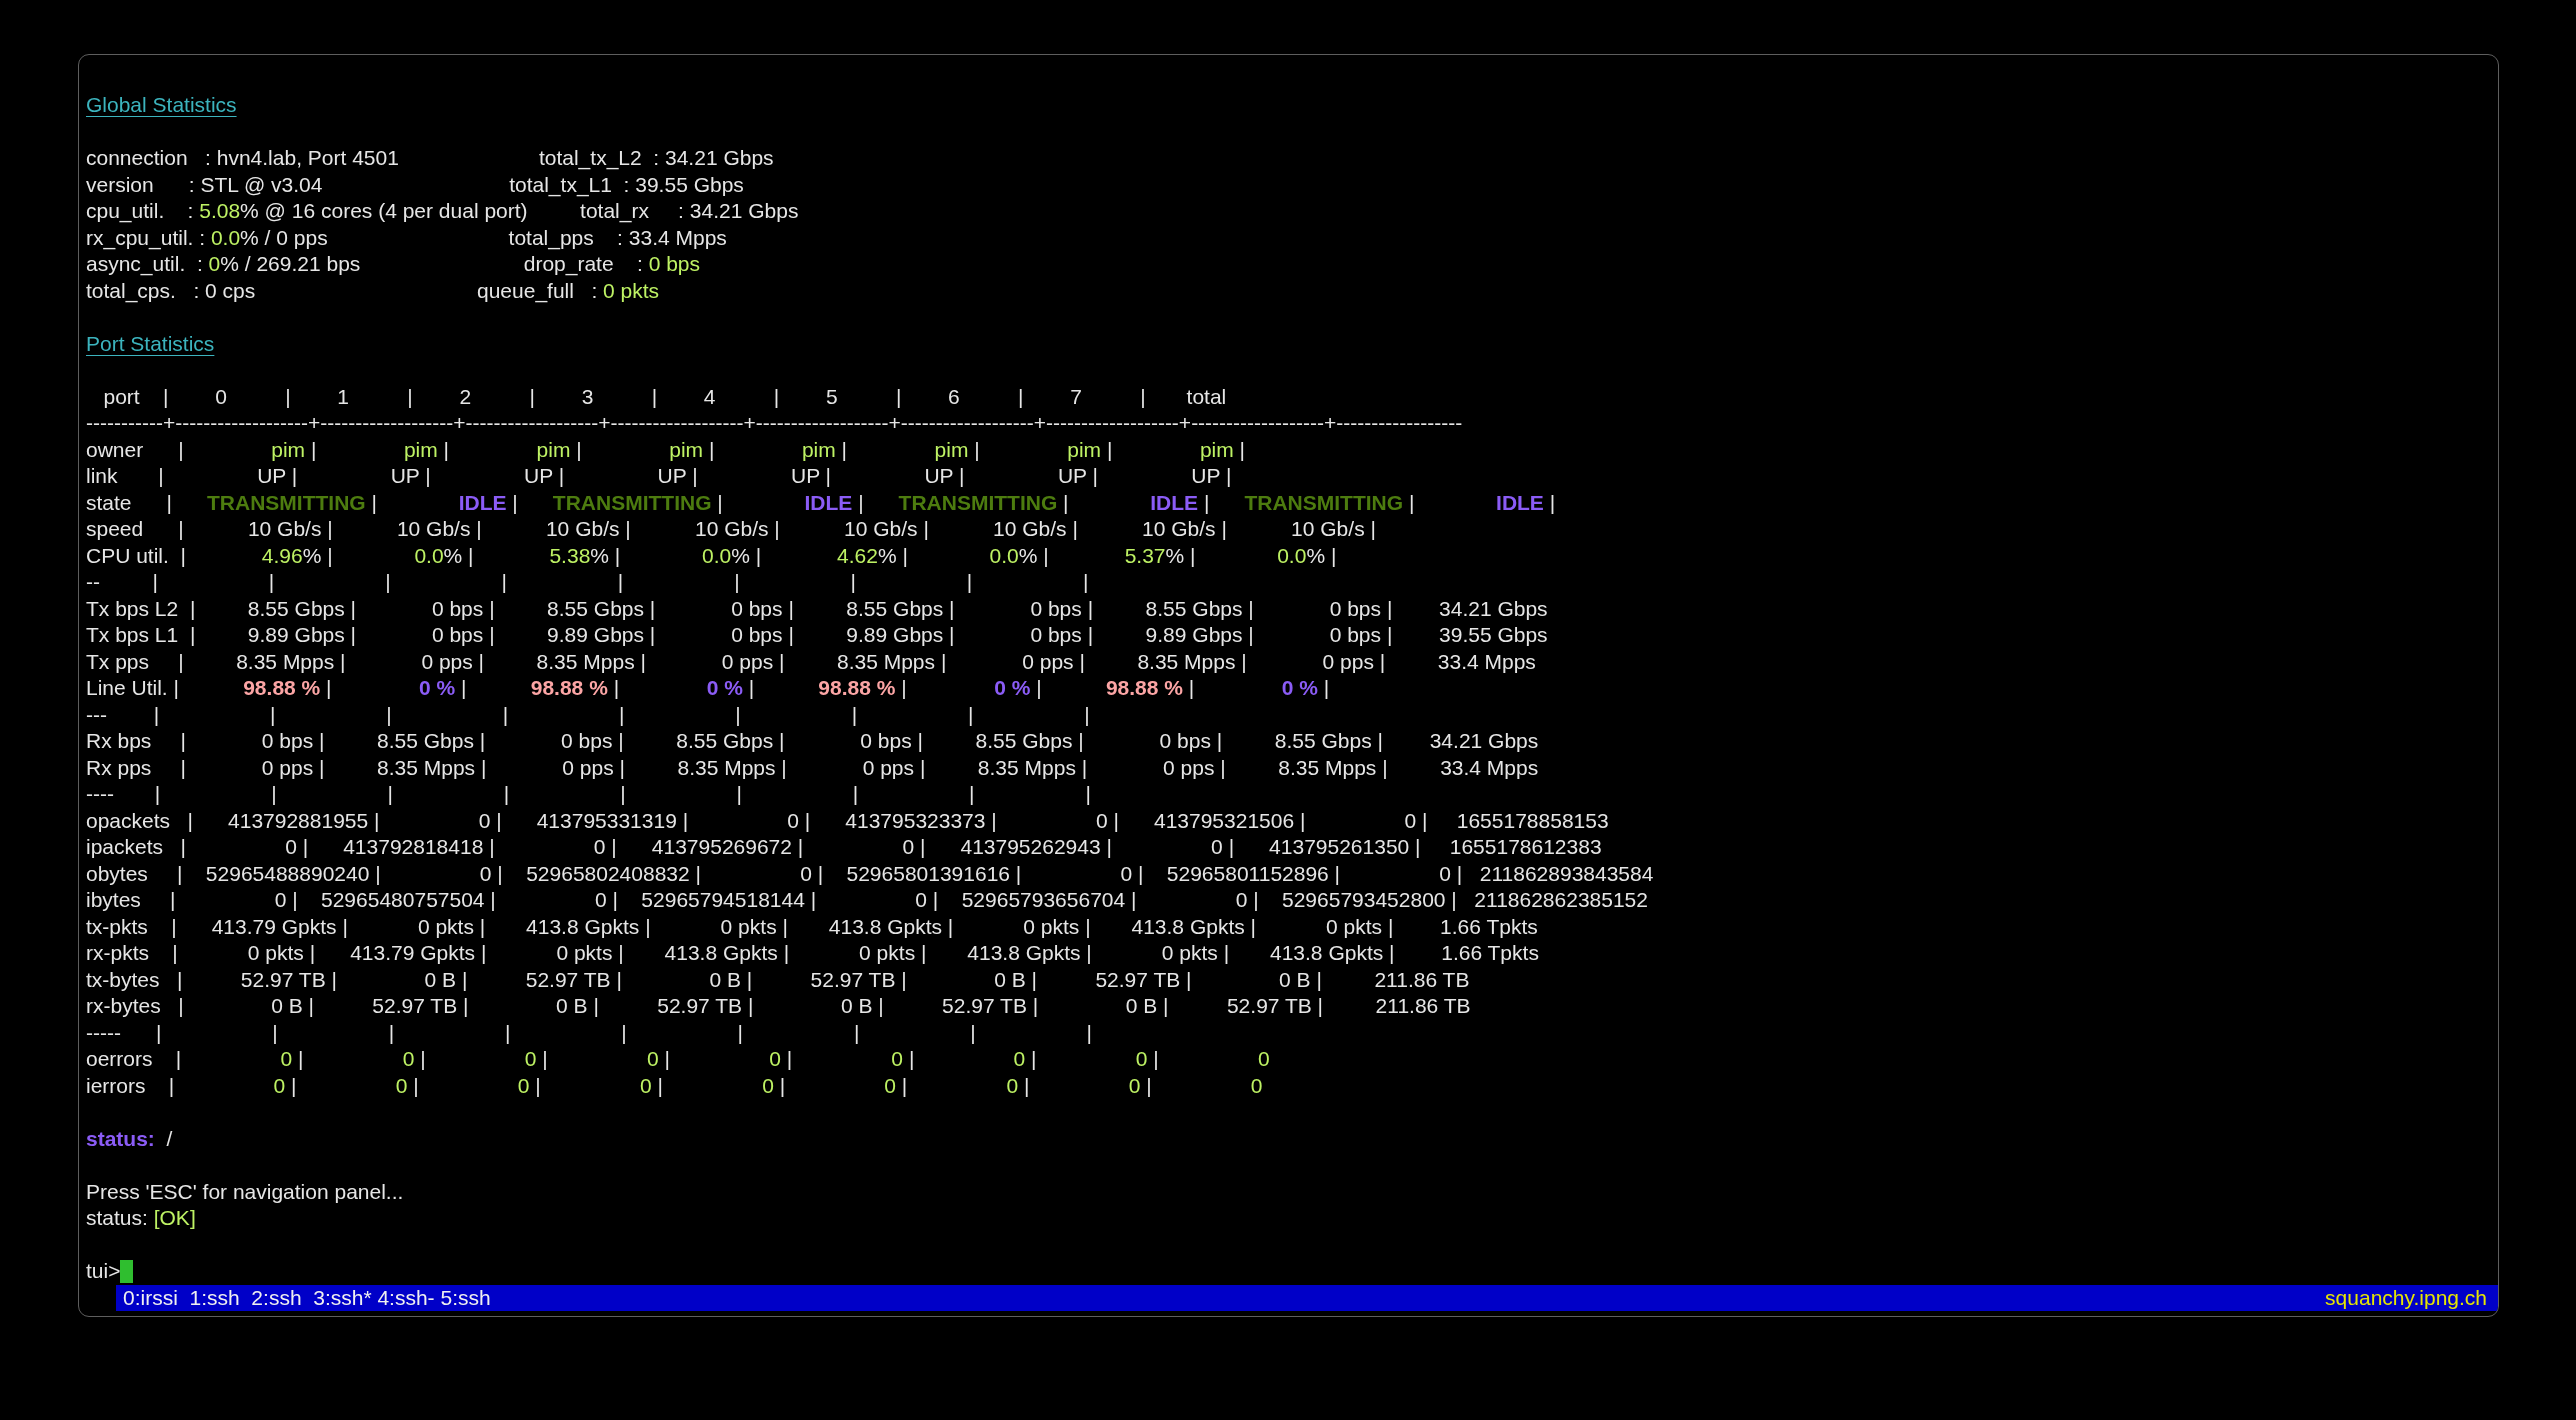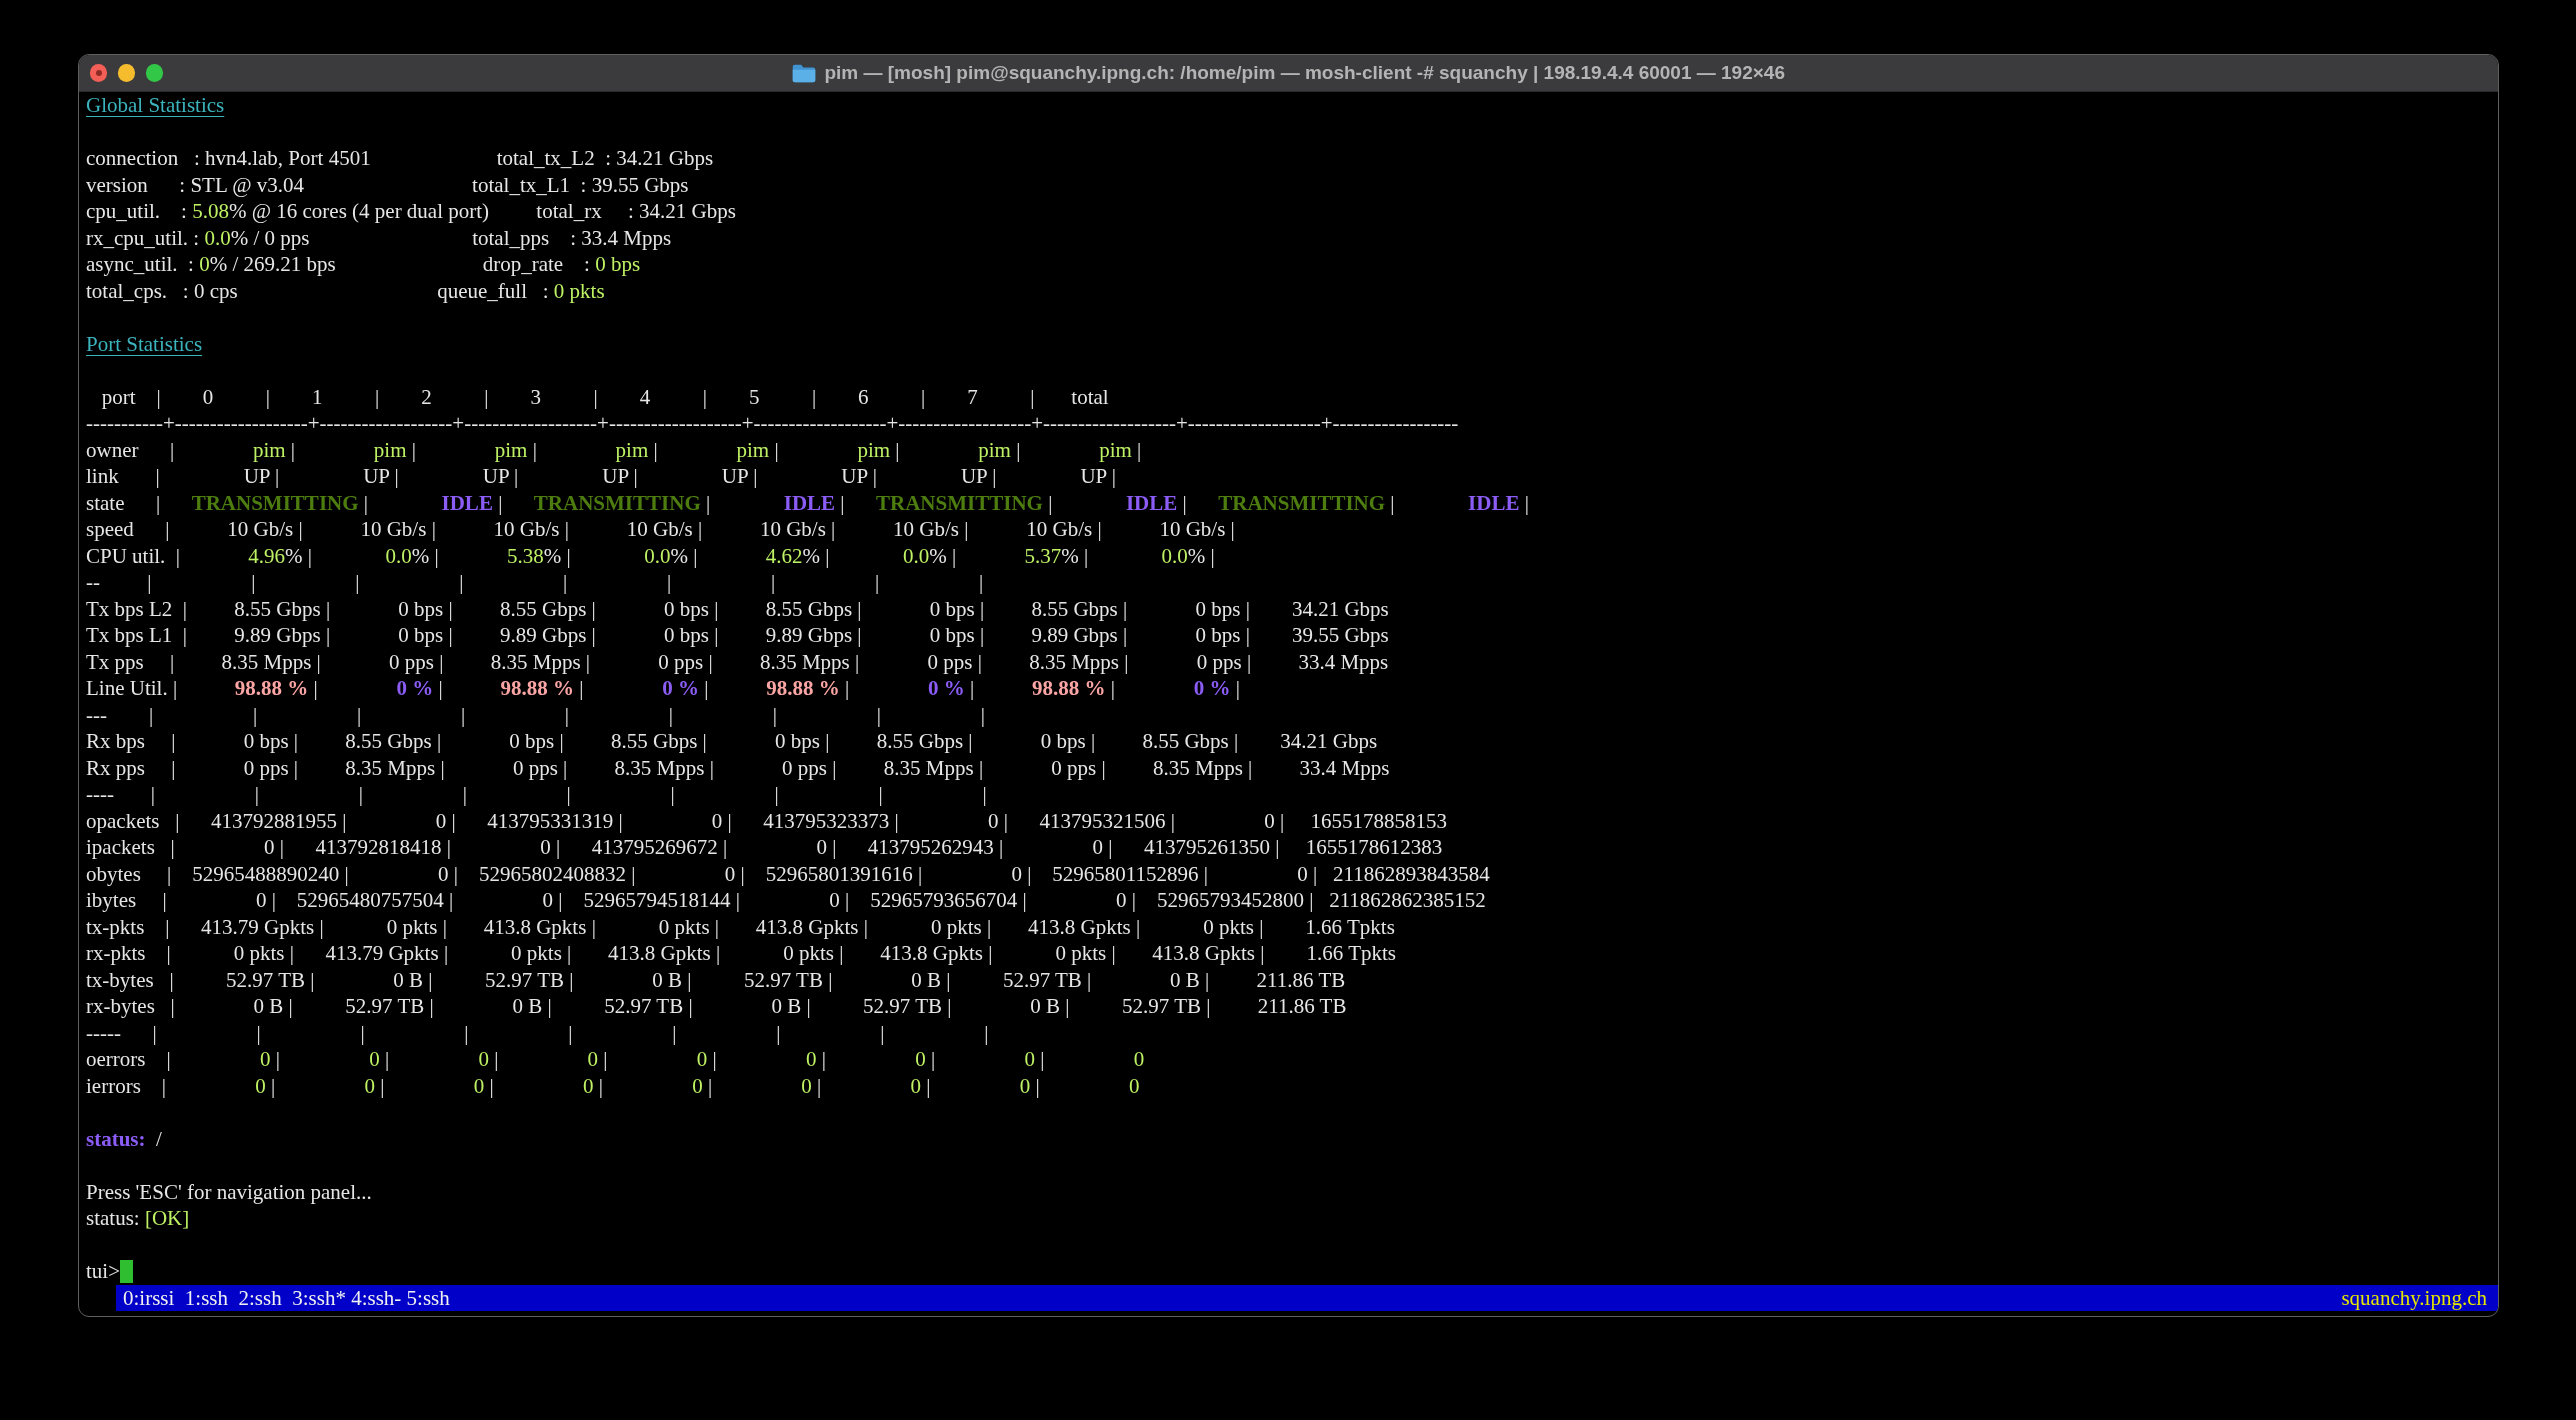--- a/index.html
+++ b/index.html
@@ -23,48 +23,34 @@
   .light-green{background:#33c748;}
   .titletext{
     display:flex;align-items:center;gap:8.4px;
     font-family:"Liberation Sans",sans-serif;font-size:19px;font-weight:bold;color:#b4b4b4;
     max-width:90%;white-space:nowrap;
   }
   .folder-icon{flex:0 0 auto;}
 
   .term{
     position:absolute;top:37px;left:0;right:0;bottom:0;
-    font-family:Liberation Serif, serif;font-size:21px;line-height:26.5px;
+    font-family:Liberation Sans, sans-serif;font-size:21px;line-height:26.5px;
     white-space:pre;color:#e6e6e6;
   }
   .row{height:26.5px;padding-left:7px;}
   .heading{color:#3cb4be;text-decoration:underline;text-underline-offset:4.2px;text-decoration-thickness:1.4px;}
   .s-w{color:#e6e6e6;}
   .s-g{color:#bef264;}
   .s-wb{color:#8b5cf6;font-weight:bold;}
   .s-gb{color:#4d7c0f;font-weight:bold;}
   .s-bb{color:#fca5a5;font-weight:bold;}
   .cursor{display:inline-block;width:12.5px;height:23px;background:#2fbe2f;vertical-align:-4.9px;}
   .row-bar{background:#0000c8;position:relative;margin-left:37px;}
   .bar-left{color:#f0f0f0;}
   .bar-right{position:absolute;right:11px;top:0;color:#e6e600;}
 </style>
 </head>
 <body>
 
 <div class="window">
-  <div class="titlebar">
-    <div class="lights">
-      <span class="light light-red"></span>
-      <span class="light light-yellow"></span>
-      <span class="light light-green"></span>
-    </div>
-    <div class="titletext">
-      <svg class="folder-icon" width="24" height="19" viewBox="0 0 34 27">
-        <path d="M1 4 a3 3 0 0 1 3-3 h9 l3 4 h14 a3 3 0 0 1 3 3 v15 a3 3 0 0 1-3 3 h-26 a3 3 0 0 1-3-3 z" fill="#3f94d1"></path>
-        <path d="M1 8 h32 v15 a3 3 0 0 1-3 3 h-26 a3 3 0 0 1-3-3 z" fill="#5cb0e8"></path>
-      </svg>
-      <span>pim — [mosh] pim@squanchy.ipng.ch: /home/pim — mosh-client -# squanchy | 198.19.4.4 60001 — 192×46</span>
-    </div>
-  </div>
   <div class="term" id="term"><div class="row"><span class="heading">Global Statistics</span></div><div class="row"></div><div class="row"><span class="s-w">connection   : </span><span class="s-w">hvn4.lab, Port 4501</span><span class="s-w">                        </span><span class="s-w">total_tx_L2  : </span><span class="s-w">34.21 Gbps</span></div><div class="row"><span class="s-w">version      : </span><span class="s-w">STL @ v3.04</span><span class="s-w">                                </span><span class="s-w">total_tx_L1  : </span><span class="s-w">39.55 Gbps</span></div><div class="row"><span class="s-w">cpu_util.    : </span><span class="s-g">5.08</span><span class="s-w">% @ 16 cores (4 per dual port)</span><span class="s-w">         </span><span class="s-w">total_rx     : </span><span class="s-w">34.21 Gbps</span></div><div class="row"><span class="s-w">rx_cpu_util. : </span><span class="s-g">0.0</span><span class="s-w">% / 0 pps</span><span class="s-w">                               </span><span class="s-w">total_pps    : </span><span class="s-w">33.4 Mpps</span></div><div class="row"><span class="s-w">async_util.  : </span><span class="s-g">0</span><span class="s-w">% / 269.21 bps</span><span class="s-w">                            </span><span class="s-w">drop_rate    : </span><span class="s-g">0 bps</span></div><div class="row"><span class="s-w">total_cps.   : </span><span class="s-w">0 cps</span><span class="s-w">                                      </span><span class="s-w">queue_full   : </span><span class="s-g">0 pkts</span></div><div class="row"></div><div class="row"><span class="heading">Port Statistics</span></div><div class="row"></div><div class="row"><span class="s-w">   port    |</span><span class="s-w">        0          |</span><span class="s-w">        1          |</span><span class="s-w">        2          |</span><span class="s-w">        3          |</span><span class="s-w">        4          |</span><span class="s-w">        5          |</span><span class="s-w">        6          |</span><span class="s-w">        7          |</span><span class="s-w">       total       </span></div><div class="row"><span class="s-w">-----------+-------------------+-------------------+-------------------+-------------------+-------------------+-------------------+-------------------+-------------------+------------------</span></div><div class="row"><span class="s-w">owner      |</span><span class="s-w">               </span><span class="s-g">pim</span><span class="s-w"> |</span><span class="s-w">               </span><span class="s-g">pim</span><span class="s-w"> |</span><span class="s-w">               </span><span class="s-g">pim</span><span class="s-w"> |</span><span class="s-w">               </span><span class="s-g">pim</span><span class="s-w"> |</span><span class="s-w">               </span><span class="s-g">pim</span><span class="s-w"> |</span><span class="s-w">               </span><span class="s-g">pim</span><span class="s-w"> |</span><span class="s-w">               </span><span class="s-g">pim</span><span class="s-w"> |</span><span class="s-w">               </span><span class="s-g">pim</span><span class="s-w"> |</span></div><div class="row"><span class="s-w">link       |</span><span class="s-w">                </span><span class="s-w">UP</span><span class="s-w"> |</span><span class="s-w">                </span><span class="s-w">UP</span><span class="s-w"> |</span><span class="s-w">                </span><span class="s-w">UP</span><span class="s-w"> |</span><span class="s-w">                </span><span class="s-w">UP</span><span class="s-w"> |</span><span class="s-w">                </span><span class="s-w">UP</span><span class="s-w"> |</span><span class="s-w">                </span><span class="s-w">UP</span><span class="s-w"> |</span><span class="s-w">                </span><span class="s-w">UP</span><span class="s-w"> |</span><span class="s-w">                </span><span class="s-w">UP</span><span class="s-w"> |</span></div><div class="row"><span class="s-w">state      |</span><span class="s-w">      </span><span class="s-gb">TRANSMITTING</span><span class="s-w"> |</span><span class="s-w">              </span><span class="s-wb">IDLE</span><span class="s-w"> |</span><span class="s-w">      </span><span class="s-gb">TRANSMITTING</span><span class="s-w"> |</span><span class="s-w">              </span><span class="s-wb">IDLE</span><span class="s-w"> |</span><span class="s-w">      </span><span class="s-gb">TRANSMITTING</span><span class="s-w"> |</span><span class="s-w">              </span><span class="s-wb">IDLE</span><span class="s-w"> |</span><span class="s-w">      </span><span class="s-gb">TRANSMITTING</span><span class="s-w"> |</span><span class="s-w">              </span><span class="s-wb">IDLE</span><span class="s-w"> |</span></div><div class="row"><span class="s-w">speed      |</span><span class="s-w">           </span><span class="s-w">10 Gb/s</span><span class="s-w"> |</span><span class="s-w">           </span><span class="s-w">10 Gb/s</span><span class="s-w"> |</span><span class="s-w">           </span><span class="s-w">10 Gb/s</span><span class="s-w"> |</span><span class="s-w">           </span><span class="s-w">10 Gb/s</span><span class="s-w"> |</span><span class="s-w">           </span><span class="s-w">10 Gb/s</span><span class="s-w"> |</span><span class="s-w">           </span><span class="s-w">10 Gb/s</span><span class="s-w"> |</span><span class="s-w">           </span><span class="s-w">10 Gb/s</span><span class="s-w"> |</span><span class="s-w">           </span><span class="s-w">10 Gb/s</span><span class="s-w"> |</span></div><div class="row"><span class="s-w">CPU util.  |</span><span class="s-w">             </span><span class="s-g">4.96</span><span class="s-w">%</span><span class="s-w"> |</span><span class="s-w">              </span><span class="s-g">0.0</span><span class="s-w">%</span><span class="s-w"> |</span><span class="s-w">             </span><span class="s-g">5.38</span><span class="s-w">%</span><span class="s-w"> |</span><span class="s-w">              </span><span class="s-g">0.0</span><span class="s-w">%</span><span class="s-w"> |</span><span class="s-w">             </span><span class="s-g">4.62</span><span class="s-w">%</span><span class="s-w"> |</span><span class="s-w">              </span><span class="s-g">0.0</span><span class="s-w">%</span><span class="s-w"> |</span><span class="s-w">             </span><span class="s-g">5.37</span><span class="s-w">%</span><span class="s-w"> |</span><span class="s-w">              </span><span class="s-g">0.0</span><span class="s-w">%</span><span class="s-w"> |</span></div><div class="row"><span class="s-w">--         |</span><span class="s-w">                  </span><span class="s-w"> |</span><span class="s-w">                  </span><span class="s-w"> |</span><span class="s-w">                  </span><span class="s-w"> |</span><span class="s-w">                  </span><span class="s-w"> |</span><span class="s-w">                  </span><span class="s-w"> |</span><span class="s-w">                  </span><span class="s-w"> |</span><span class="s-w">                  </span><span class="s-w"> |</span><span class="s-w">                  </span><span class="s-w"> |</span></div><div class="row"><span class="s-w">Tx bps L2  |</span><span class="s-w">         </span><span class="s-w">8.55 Gbps</span><span class="s-w"> |</span><span class="s-w">             </span><span class="s-w">0 bps</span><span class="s-w"> |</span><span class="s-w">         </span><span class="s-w">8.55 Gbps</span><span class="s-w"> |</span><span class="s-w">             </span><span class="s-w">0 bps</span><span class="s-w"> |</span><span class="s-w">         </span><span class="s-w">8.55 Gbps</span><span class="s-w"> |</span><span class="s-w">             </span><span class="s-w">0 bps</span><span class="s-w"> |</span><span class="s-w">         </span><span class="s-w">8.55 Gbps</span><span class="s-w"> |</span><span class="s-w">             </span><span class="s-w">0 bps</span><span class="s-w"> |</span><span class="s-w">        </span><span class="s-w">34.21 Gbps</span><span class="s-w"> </span></div><div class="row"><span class="s-w">Tx bps L1  |</span><span class="s-w">         </span><span class="s-w">9.89 Gbps</span><span class="s-w"> |</span><span class="s-w">             </span><span class="s-w">0 bps</span><span class="s-w"> |</span><span class="s-w">         </span><span class="s-w">9.89 Gbps</span><span class="s-w"> |</span><span class="s-w">             </span><span class="s-w">0 bps</span><span class="s-w"> |</span><span class="s-w">         </span><span class="s-w">9.89 Gbps</span><span class="s-w"> |</span><span class="s-w">             </span><span class="s-w">0 bps</span><span class="s-w"> |</span><span class="s-w">         </span><span class="s-w">9.89 Gbps</span><span class="s-w"> |</span><span class="s-w">             </span><span class="s-w">0 bps</span><span class="s-w"> |</span><span class="s-w">        </span><span class="s-w">39.55 Gbps</span><span class="s-w"> </span></div><div class="row"><span class="s-w">Tx pps     |</span><span class="s-w">         </span><span class="s-w">8.35 Mpps</span><span class="s-w"> |</span><span class="s-w">             </span><span class="s-w">0 pps</span><span class="s-w"> |</span><span class="s-w">         </span><span class="s-w">8.35 Mpps</span><span class="s-w"> |</span><span class="s-w">             </span><span class="s-w">0 pps</span><span class="s-w"> |</span><span class="s-w">         </span><span class="s-w">8.35 Mpps</span><span class="s-w"> |</span><span class="s-w">             </span><span class="s-w">0 pps</span><span class="s-w"> |</span><span class="s-w">         </span><span class="s-w">8.35 Mpps</span><span class="s-w"> |</span><span class="s-w">             </span><span class="s-w">0 pps</span><span class="s-w"> |</span><span class="s-w">         </span><span class="s-w">33.4 Mpps</span><span class="s-w"> </span></div><div class="row"><span class="s-w">Line Util. |</span><span class="s-w">           </span><span class="s-bb">98.88 %</span><span class="s-w"> |</span><span class="s-w">               </span><span class="s-wb">0 %</span><span class="s-w"> |</span><span class="s-w">           </span><span class="s-bb">98.88 %</span><span class="s-w"> |</span><span class="s-w">               </span><span class="s-wb">0 %</span><span class="s-w"> |</span><span class="s-w">           </span><span class="s-bb">98.88 %</span><span class="s-w"> |</span><span class="s-w">               </span><span class="s-wb">0 %</span><span class="s-w"> |</span><span class="s-w">           </span><span class="s-bb">98.88 %</span><span class="s-w"> |</span><span class="s-w">               </span><span class="s-wb">0 %</span><span class="s-w"> |</span></div><div class="row"><span class="s-w">---        |</span><span class="s-w">                  </span><span class="s-w"> |</span><span class="s-w">                  </span><span class="s-w"> |</span><span class="s-w">                  </span><span class="s-w"> |</span><span class="s-w">                  </span><span class="s-w"> |</span><span class="s-w">                  </span><span class="s-w"> |</span><span class="s-w">                  </span><span class="s-w"> |</span><span class="s-w">                  </span><span class="s-w"> |</span><span class="s-w">                  </span><span class="s-w"> |</span></div><div class="row"><span class="s-w">Rx bps     |</span><span class="s-w">             </span><span class="s-w">0 bps</span><span class="s-w"> |</span><span class="s-w">         </span><span class="s-w">8.55 Gbps</span><span class="s-w"> |</span><span class="s-w">             </span><span class="s-w">0 bps</span><span class="s-w"> |</span><span class="s-w">         </span><span class="s-w">8.55 Gbps</span><span class="s-w"> |</span><span class="s-w">             </span><span class="s-w">0 bps</span><span class="s-w"> |</span><span class="s-w">         </span><span class="s-w">8.55 Gbps</span><span class="s-w"> |</span><span class="s-w">             </span><span class="s-w">0 bps</span><span class="s-w"> |</span><span class="s-w">         </span><span class="s-w">8.55 Gbps</span><span class="s-w"> |</span><span class="s-w">        </span><span class="s-w">34.21 Gbps</span><span class="s-w"> </span></div><div class="row"><span class="s-w">Rx pps     |</span><span class="s-w">             </span><span class="s-w">0 pps</span><span class="s-w"> |</span><span class="s-w">         </span><span class="s-w">8.35 Mpps</span><span class="s-w"> |</span><span class="s-w">             </span><span class="s-w">0 pps</span><span class="s-w"> |</span><span class="s-w">         </span><span class="s-w">8.35 Mpps</span><span class="s-w"> |</span><span class="s-w">             </span><span class="s-w">0 pps</span><span class="s-w"> |</span><span class="s-w">         </span><span class="s-w">8.35 Mpps</span><span class="s-w"> |</span><span class="s-w">             </span><span class="s-w">0 pps</span><span class="s-w"> |</span><span class="s-w">         </span><span class="s-w">8.35 Mpps</span><span class="s-w"> |</span><span class="s-w">         </span><span class="s-w">33.4 Mpps</span><span class="s-w"> </span></div><div class="row"><span class="s-w">----       |</span><span class="s-w">                  </span><span class="s-w"> |</span><span class="s-w">                  </span><span class="s-w"> |</span><span class="s-w">                  </span><span class="s-w"> |</span><span class="s-w">                  </span><span class="s-w"> |</span><span class="s-w">                  </span><span class="s-w"> |</span><span class="s-w">                  </span><span class="s-w"> |</span><span class="s-w">                  </span><span class="s-w"> |</span><span class="s-w">                  </span><span class="s-w"> |</span></div><div class="row"><span class="s-w">opackets   |</span><span class="s-w">      </span><span class="s-w">413792881955</span><span class="s-w"> |</span><span class="s-w">                 </span><span class="s-w">0</span><span class="s-w"> |</span><span class="s-w">      </span><span class="s-w">413795331319</span><span class="s-w"> |</span><span class="s-w">                 </span><span class="s-w">0</span><span class="s-w"> |</span><span class="s-w">      </span><span class="s-w">413795323373</span><span class="s-w"> |</span><span class="s-w">                 </span><span class="s-w">0</span><span class="s-w"> |</span><span class="s-w">      </span><span class="s-w">413795321506</span><span class="s-w"> |</span><span class="s-w">                 </span><span class="s-w">0</span><span class="s-w"> |</span><span class="s-w">     </span><span class="s-w">1655178858153</span><span class="s-w"> </span></div><div class="row"><span class="s-w">ipackets   |</span><span class="s-w">                 </span><span class="s-w">0</span><span class="s-w"> |</span><span class="s-w">      </span><span class="s-w">413792818418</span><span class="s-w"> |</span><span class="s-w">                 </span><span class="s-w">0</span><span class="s-w"> |</span><span class="s-w">      </span><span class="s-w">413795269672</span><span class="s-w"> |</span><span class="s-w">                 </span><span class="s-w">0</span><span class="s-w"> |</span><span class="s-w">      </span><span class="s-w">413795262943</span><span class="s-w"> |</span><span class="s-w">                 </span><span class="s-w">0</span><span class="s-w"> |</span><span class="s-w">      </span><span class="s-w">413795261350</span><span class="s-w"> |</span><span class="s-w">     </span><span class="s-w">1655178612383</span><span class="s-w"> </span></div><div class="row"><span class="s-w">obytes     |</span><span class="s-w">    </span><span class="s-w">52965488890240</span><span class="s-w"> |</span><span class="s-w">                 </span><span class="s-w">0</span><span class="s-w"> |</span><span class="s-w">    </span><span class="s-w">52965802408832</span><span class="s-w"> |</span><span class="s-w">                 </span><span class="s-w">0</span><span class="s-w"> |</span><span class="s-w">    </span><span class="s-w">52965801391616</span><span class="s-w"> |</span><span class="s-w">                 </span><span class="s-w">0</span><span class="s-w"> |</span><span class="s-w">    </span><span class="s-w">52965801152896</span><span class="s-w"> |</span><span class="s-w">                 </span><span class="s-w">0</span><span class="s-w"> |</span><span class="s-w">   </span><span class="s-w">211862893843584</span><span class="s-w"> </span></div><div class="row"><span class="s-w">ibytes     |</span><span class="s-w">                 </span><span class="s-w">0</span><span class="s-w"> |</span><span class="s-w">    </span><span class="s-w">52965480757504</span><span class="s-w"> |</span><span class="s-w">                 </span><span class="s-w">0</span><span class="s-w"> |</span><span class="s-w">    </span><span class="s-w">52965794518144</span><span class="s-w"> |</span><span class="s-w">                 </span><span class="s-w">0</span><span class="s-w"> |</span><span class="s-w">    </span><span class="s-w">52965793656704</span><span class="s-w"> |</span><span class="s-w">                 </span><span class="s-w">0</span><span class="s-w"> |</span><span class="s-w">    </span><span class="s-w">52965793452800</span><span class="s-w"> |</span><span class="s-w">   </span><span class="s-w">211862862385152</span><span class="s-w"> </span></div><div class="row"><span class="s-w">tx-pkts    |</span><span class="s-w">      </span><span class="s-w">413.79 Gpkts</span><span class="s-w"> |</span><span class="s-w">            </span><span class="s-w">0 pkts</span><span class="s-w"> |</span><span class="s-w">       </span><span class="s-w">413.8 Gpkts</span><span class="s-w"> |</span><span class="s-w">            </span><span class="s-w">0 pkts</span><span class="s-w"> |</span><span class="s-w">       </span><span class="s-w">413.8 Gpkts</span><span class="s-w"> |</span><span class="s-w">            </span><span class="s-w">0 pkts</span><span class="s-w"> |</span><span class="s-w">       </span><span class="s-w">413.8 Gpkts</span><span class="s-w"> |</span><span class="s-w">            </span><span class="s-w">0 pkts</span><span class="s-w"> |</span><span class="s-w">        </span><span class="s-w">1.66 Tpkts</span><span class="s-w"> </span></div><div class="row"><span class="s-w">rx-pkts    |</span><span class="s-w">            </span><span class="s-w">0 pkts</span><span class="s-w"> |</span><span class="s-w">      </span><span class="s-w">413.79 Gpkts</span><span class="s-w"> |</span><span class="s-w">            </span><span class="s-w">0 pkts</span><span class="s-w"> |</span><span class="s-w">       </span><span class="s-w">413.8 Gpkts</span><span class="s-w"> |</span><span class="s-w">            </span><span class="s-w">0 pkts</span><span class="s-w"> |</span><span class="s-w">       </span><span class="s-w">413.8 Gpkts</span><span class="s-w"> |</span><span class="s-w">            </span><span class="s-w">0 pkts</span><span class="s-w"> |</span><span class="s-w">       </span><span class="s-w">413.8 Gpkts</span><span class="s-w"> |</span><span class="s-w">        </span><span class="s-w">1.66 Tpkts</span><span class="s-w"> </span></div><div class="row"><span class="s-w">tx-bytes   |</span><span class="s-w">          </span><span class="s-w">52.97 TB</span><span class="s-w"> |</span><span class="s-w">               </span><span class="s-w">0 B</span><span class="s-w"> |</span><span class="s-w">          </span><span class="s-w">52.97 TB</span><span class="s-w"> |</span><span class="s-w">               </span><span class="s-w">0 B</span><span class="s-w"> |</span><span class="s-w">          </span><span class="s-w">52.97 TB</span><span class="s-w"> |</span><span class="s-w">               </span><span class="s-w">0 B</span><span class="s-w"> |</span><span class="s-w">          </span><span class="s-w">52.97 TB</span><span class="s-w"> |</span><span class="s-w">               </span><span class="s-w">0 B</span><span class="s-w"> |</span><span class="s-w">         </span><span class="s-w">211.86 TB</span><span class="s-w"> </span></div><div class="row"><span class="s-w">rx-bytes   |</span><span class="s-w">               </span><span class="s-w">0 B</span><span class="s-w"> |</span><span class="s-w">          </span><span class="s-w">52.97 TB</span><span class="s-w"> |</span><span class="s-w">               </span><span class="s-w">0 B</span><span class="s-w"> |</span><span class="s-w">          </span><span class="s-w">52.97 TB</span><span class="s-w"> |</span><span class="s-w">               </span><span class="s-w">0 B</span><span class="s-w"> |</span><span class="s-w">          </span><span class="s-w">52.97 TB</span><span class="s-w"> |</span><span class="s-w">               </span><span class="s-w">0 B</span><span class="s-w"> |</span><span class="s-w">          </span><span class="s-w">52.97 TB</span><span class="s-w"> |</span><span class="s-w">         </span><span class="s-w">211.86 TB</span><span class="s-w"> </span></div><div class="row"><span class="s-w">-----      |</span><span class="s-w">                  </span><span class="s-w"> |</span><span class="s-w">                  </span><span class="s-w"> |</span><span class="s-w">                  </span><span class="s-w"> |</span><span class="s-w">                  </span><span class="s-w"> |</span><span class="s-w">                  </span><span class="s-w"> |</span><span class="s-w">                  </span><span class="s-w"> |</span><span class="s-w">                  </span><span class="s-w"> |</span><span class="s-w">                  </span><span class="s-w"> |</span></div><div class="row"><span class="s-w">oerrors    |</span><span class="s-w">                 </span><span class="s-g">0</span><span class="s-w"> |</span><span class="s-w">                 </span><span class="s-g">0</span><span class="s-w"> |</span><span class="s-w">                 </span><span class="s-g">0</span><span class="s-w"> |</span><span class="s-w">                 </span><span class="s-g">0</span><span class="s-w"> |</span><span class="s-w">                 </span><span class="s-g">0</span><span class="s-w"> |</span><span class="s-w">                 </span><span class="s-g">0</span><span class="s-w"> |</span><span class="s-w">                 </span><span class="s-g">0</span><span class="s-w"> |</span><span class="s-w">                 </span><span class="s-g">0</span><span class="s-w"> |</span><span class="s-w">                 </span><span class="s-g">0</span><span class="s-w"> </span></div><div class="row"><span class="s-w">ierrors    |</span><span class="s-w">                 </span><span class="s-g">0</span><span class="s-w"> |</span><span class="s-w">                 </span><span class="s-g">0</span><span class="s-w"> |</span><span class="s-w">                 </span><span class="s-g">0</span><span class="s-w"> |</span><span class="s-w">                 </span><span class="s-g">0</span><span class="s-w"> |</span><span class="s-w">                 </span><span class="s-g">0</span><span class="s-w"> |</span><span class="s-w">                 </span><span class="s-g">0</span><span class="s-w"> |</span><span class="s-w">                 </span><span class="s-g">0</span><span class="s-w"> |</span><span class="s-w">                 </span><span class="s-g">0</span><span class="s-w"> |</span><span class="s-w">                 </span><span class="s-g">0</span><span class="s-w"> </span></div><div class="row"></div><div class="row"><span class="s-wb">status:</span><span class="s-w">  /</span></div><div class="row"></div><div class="row"><span class="s-w">Press 'ESC' for navigation panel...</span></div><div class="row"><span class="s-w">status: </span><span class="s-g">[OK]</span></div><div class="row"></div><div class="row"><span class="s-w">tui&gt;</span><span class="cursor"></span></div><div class="row row-bar"><span class="bar-left">0:irssi  1:ssh  2:ssh  3:ssh* 4:ssh- 5:ssh</span><span class="bar-right">squanchy.ipng.ch</span></div></div>
 </div>
 
 
 </body></html>

